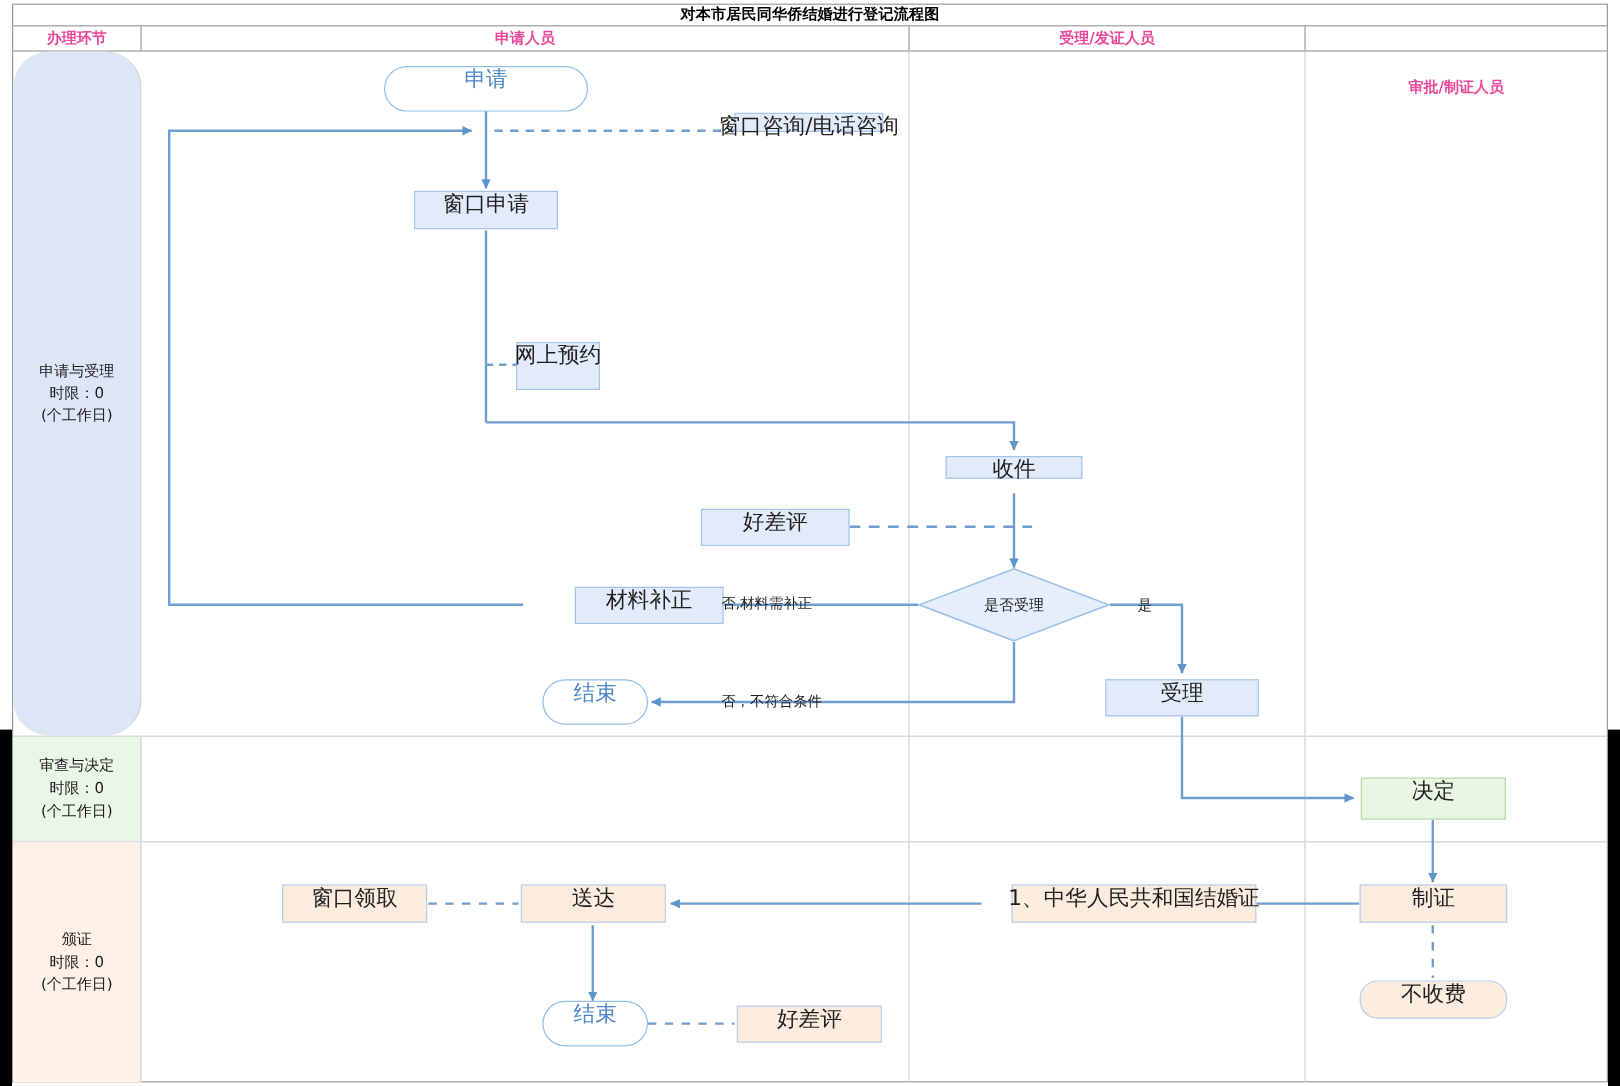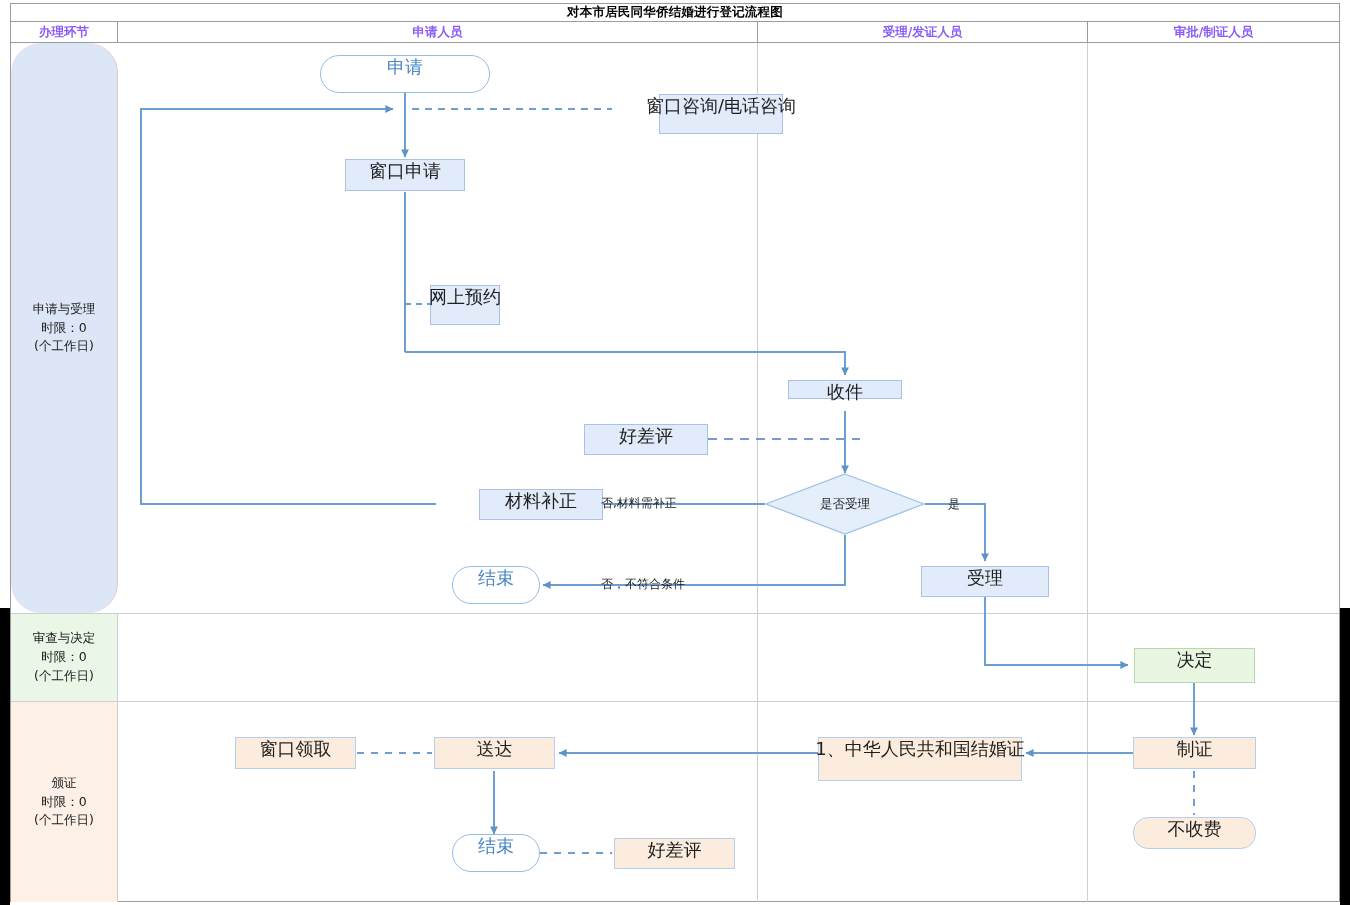--- a/index.html
+++ b/index.html
@@ -46,29 +46,29 @@
 
   .header-row {
     position: absolute;
     left: 0; top: 18px;
     width: 1328px; height: 21px;
     border-bottom: 1px solid #9c9c9c;
     display: flex;
   }
   .header-cell {
     display: flex; align-items: center; justify-content: center;
-    font-size: 12.5px; font-weight: bold; color: #8b5cf6;
+    font-size: 12.5px; font-weight: bold; color: #ec4899;
     border-right: 1px solid #9c9c9c;
     height: 100%;
   }
   .header-cell:last-child { border-right: none; }
   .hc-0 { width: 107px; }
   .hc-1 { width: 640px; }
   .hc-2 { width: 330px; }
-  .hc-3 { width: 251px; }
+  .hc-3 { width: 251px; margin-top: 41px; }
 
   
   .body-row {
     position: absolute;
     left: 0;
     width: 1328px;
     border-bottom: 1px solid #cfcfcf;
     display: flex;
   }
   .row-1 { top: 39px;  height: 571px; }
@@ -252,21 +252,21 @@
 
       <path d="M540,853 L612,853" stroke-dasharray="7 7"></path>
 
     </g>
   </svg>
 
   <div class="node n-stadium" style="left:320px; top:55px; width:170px; height:38px;">
     <span>申请</span>
   </div>
 
-  <div class="node n-rect-blue" style="left:612px; top:94px; width:124px; height:40px;margin-left:47px;">
+  <div class="node n-rect-blue" style="left:612px; top:94px; width:124px; height:16px;">
     <span>窗口咨询/电话咨询</span>
   </div>
 
   <div class="node n-rect-blue" style="left:345px; top:159px; width:120px; height:32px;">
     <span>窗口申请</span>
   </div>
 
   <div class="node n-rect-blue" style="left:430px; top:285px; width:70px; height:40px;">
     <span>网上预约</span>
   </div>
@@ -305,21 +305,21 @@
   </div>
 
   <div class="node n-rect-peach" style="left:1133px; top:737px; width:123px; height:32px;">
     <span>制证</span>
   </div>
 
   <div class="node n-rect-peach" style="left:1133px; top:817px; width:123px; height:32px;border-radius:15px;">
     <span>不收费</span>
   </div>
 
-  <div class="node n-rect-peach" style="left:818px; top:737px; width:204px; height:44px;">
+  <div class="node n-rect-peach" style="left:843px; top:737px; width:204px; height:32px;">
     <span>1、中华人民共和国结婚证</span>
   </div>
 
   <div class="node n-rect-peach" style="left:434px; top:737px; width:121px; height:32px;">
     <span>送达</span>
   </div>
 
   <div class="node n-rect-peach" style="left:235px; top:737px; width:121px; height:32px;">
     <span>窗口领取</span>
   </div>

